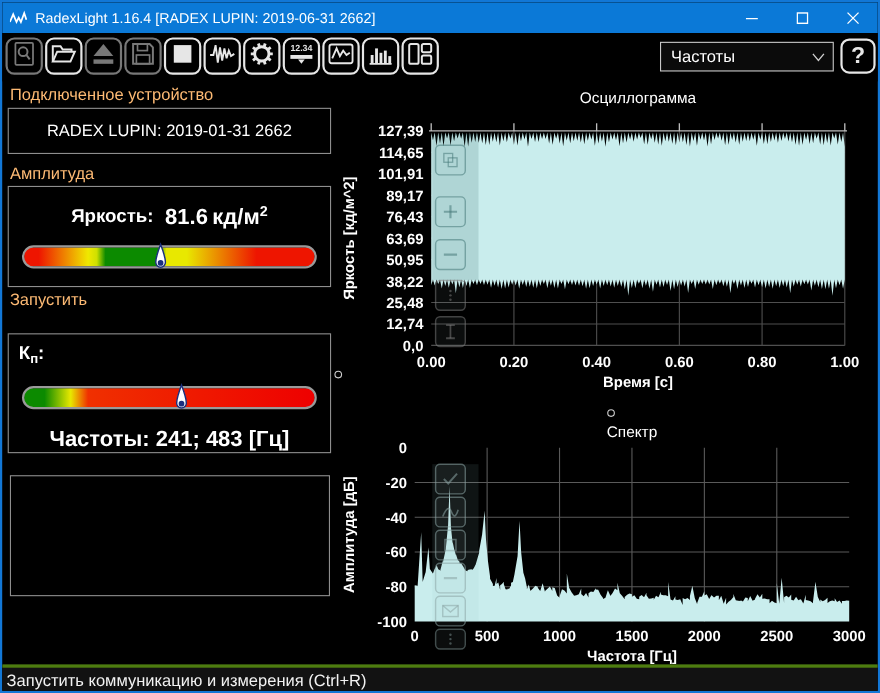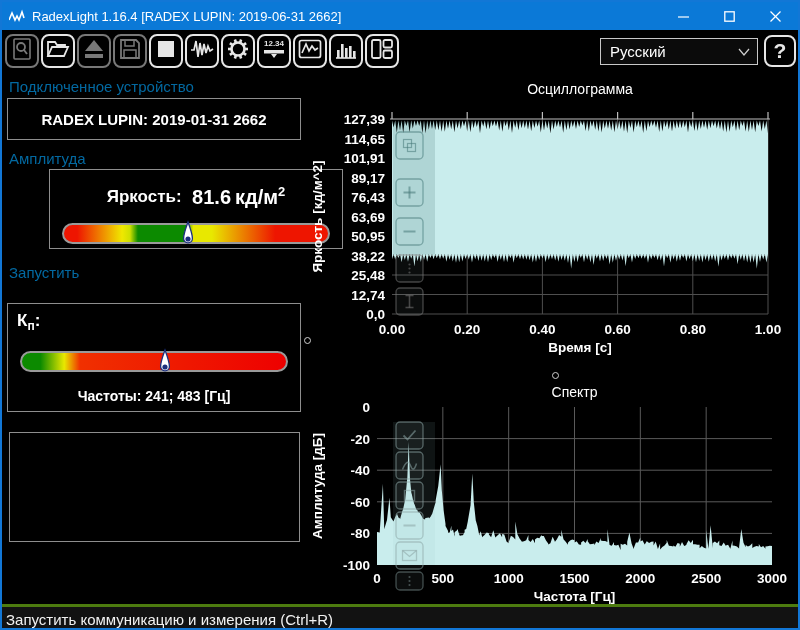--- a/index.html
+++ b/index.html
@@ -12,37 +12,37 @@
   .win-btn{width:46px;height:28px;display:flex;align-items:center;justify-content:center;}
   
   .toolbar{position:absolute;left:0;top:28px;width:796px;height:44px;background:#000;}
   .tb-btn{position:absolute;top:4px;width:34px;height:34px;border:2px solid #e6e6e6;border-radius:8px;box-sizing:border-box;display:flex;align-items:center;justify-content:center;background:#000;}
   .tb-btn.dim{border-color:#787878;}
   .lang-select{position:absolute;left:598px;top:8px;width:158px;height:27px;border:1px solid #c8c8c8;background:#0b0b0b;color:#fff;font-size:15px;display:flex;align-items:center;box-sizing:border-box;}
   .lang-select span.lbl{margin-left:9px;}
   .lang-select .chev{position:absolute;right:6px;top:6px;}
   .help-btn{position:absolute;left:762px;top:5px;width:32px;height:32px;border:2px solid #e6e6e6;border-radius:8px;box-sizing:border-box;color:#e6e6e6;font-size:21px;font-weight:bold;display:flex;align-items:center;justify-content:center;}
   
-  .sec-label{position:absolute;color:#0369a1;font-size:15px;}
+  .sec-label{position:absolute;color:#fdba74;font-size:15px;}
   .panel-box{position:absolute;border:1px solid #8e8e8e;box-sizing:border-box;background:#000;}
-  .device-box{left:5px;top:96px;width:294px;height:42px;display:flex;align-items:center;justify-content:center;color:#fff;font-size:15px;font-weight:bold;}
-  .value-box{left:5px;top:167px;width:294px;height:80px;margin-left:42px;}
+  .device-box{left:5px;top:96px;width:294px;height:42px;display:flex;align-items:center;justify-content:center;color:#fff;font-size:15px;font-weight:normal;}
+  .value-box{left:5px;top:167px;width:294px;height:92px;}
   .puls-box{left:5px;top:281px;width:294px;height:109px;margin-top:20px;}
   .bright-line{position:absolute;left:0;top:14px;width:100%;text-align:center;color:#fff;}
   .bright-line .p-label{font-size:17px;font-weight:bold;vertical-align:2px;}
   .bright-line .p-value{font-size:20px;font-weight:bold;margin-left:6px;}
   .bright-line sup{font-size:13px;}
   .gauge{position:absolute;left:12px;width:268px;height:21px;border:2px solid #9a9a9a;border-radius:12px;box-sizing:border-box;}
   .gauge.brightness{top:53px;background:linear-gradient(90deg,#ee1500 0%,#ee1500 5%,#f0e800 22%,#cfe000 25%,#0c8a00 28%,#0c8a00 46%,#e8e800 49%,#e8e800 56%,#ee1500 80%,#ee1500 100%);}
   .gauge.kp{top:47px;background:linear-gradient(90deg,#0c8a00 0%,#0c8a00 7%,#e8e800 16%,#f03000 22%,#ee0000 100%);}
   .gauge .marker{position:absolute;top:-5px;transform:translateX(-50%);}
   .kp-label{position:absolute;left:9px;top:7px;color:#fff;font-size:17px;font-weight:bold;}
   .kp-label sub{font-size:12px;}
   .kp-value{position:absolute;left:0;top:13px;width:100%;text-align:center;color:#fff;font-size:18px;font-weight:bold;}
-  .freq-line{position:absolute;left:0;top:84px;width:100%;text-align:center;color:#fff;font-size:14px;font-weight:bold;}
+  .freq-line{position:absolute;left:0;top:84px;width:100%;text-align:center;color:#fff;font-size:20px;font-weight:bold;}
   .comments-area{position:absolute;left:7px;top:430px;width:291px;height:110px;background:#000;border:1px solid #8e8e8e;color:#ddd;resize:none;outline:none;box-sizing:border-box;font-family:"Liberation Sans",sans-serif;font-size:14px;}
   .splitter-dot{position:absolute;width:7px;height:7px;border:1px solid #cfcfcf;border-radius:50%;background:#000;box-sizing:border-box;}
   
   .chart-svg{position:absolute;}
   
   .statusbar{position:absolute;left:0;top:602px;width:796px;height:24px;background:#121212;border-top:3px solid #4d7c0f;display:flex;align-items:center;}
   .statusbar span{color:#f2f2f2;font-size:15px;margin-left:4px;white-space:nowrap;}
 </style>
 </head>
 <body>
@@ -154,21 +154,21 @@
         </div>
         <div class="tb-btn" style="left: 363px;">
           <span><svg width="24" height="24">
               <rect x="2" y="3" width="8.5" height="18" rx="1.5" fill="none" stroke="#e6e6e6" stroke-width="1.8"></rect>
               <rect x="13.5" y="3" width="8.5" height="7.5" rx="1.5" fill="none" stroke="#e6e6e6" stroke-width="1.8"></rect>
               <rect x="13.5" y="13.5" width="8.5" height="7.5" rx="1.5" fill="none" stroke="#e6e6e6" stroke-width="1.8"></rect>
             </svg></span>
         </div>
       </div>
     <div class="lang-select">
-      <span class="lbl">Русский</span>
+      <span class="lbl">Частоты</span>
       <span class="chev">
         <svg width="14" height="14" viewBox="0 0 14 14">
             <polyline points="2,4 7,10 12,4" fill="none" stroke="#cfcfcf" stroke-width="1.2"></polyline>
           </svg>
       </span>
     </div>
     <div class="help-btn">?</div>
   </div>
 
   <div class="sec-label" style="left:7px;top:76px;">Подключенное устройство</div>

